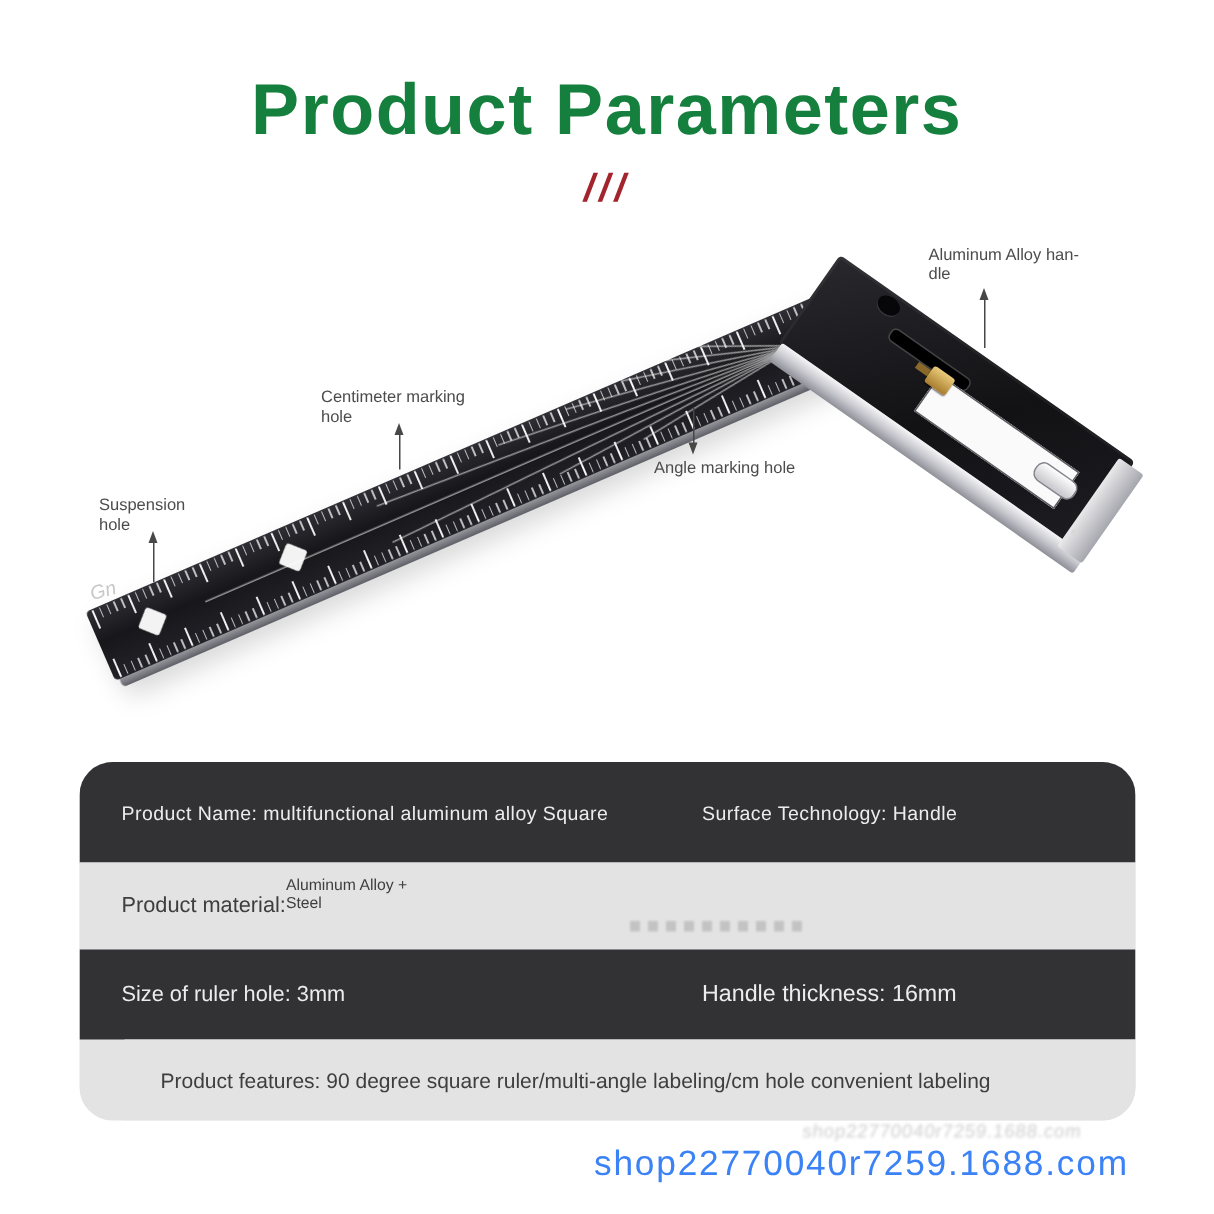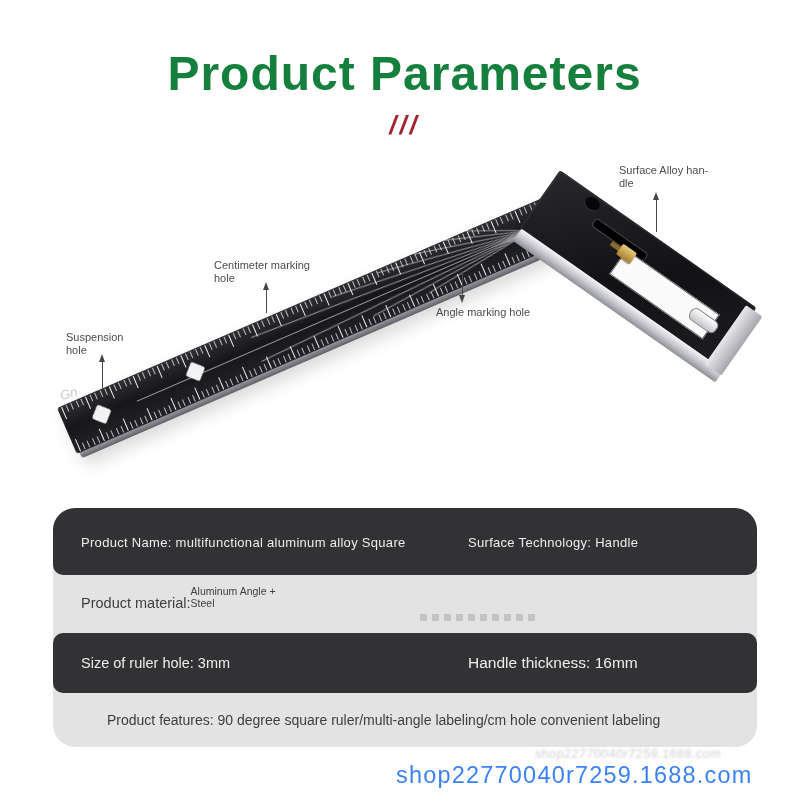--- a/index.html
+++ b/index.html
@@ -111,21 +111,21 @@
     content:"";position:absolute;bottom:-7px;left:-3px;
     border-left:3.5px solid transparent;border-right:3.5px solid transparent;
     border-top:8px solid #474747;
   }
   
   .panel{
     position:absolute;left:53px;top:508px;width:704px;height:239px;
     border-radius:22px;overflow:hidden;z-index:6;background:#e3e3e4;
   }
   .row{position:relative;width:100%;display:flex;align-items:center;}
-  .row.dark{background:#323234;color:#ececec;border-radius:10px;}
+  .row.dark{background:#323234;color:#ececec;}
   .row.light{background:#e3e3e4;color:#3e3e3e;}
   .row-1{height:67px;font-size:13px;letter-spacing:.3px;}
   .row-2{height:58px;}
   .row-3{height:60px;font-size:14.5px;}
   .row-4{height:54px;font-size:14px;background:#dfdfe0;margin-left:30px;}
   .cell-left{position:absolute;left:28px;top:50%;transform:translateY(-50%);white-space:nowrap;}
   .cell-right{position:absolute;left:415px;top:50%;transform:translateY(-50%);white-space:nowrap;}
   .row-2 .cell-left{font-size:14.5px;}
   .row-2 .cell-right{font-size:15.5px;}
   .row-3 .cell-right{font-size:15.5px;}
@@ -186,21 +186,21 @@
       <div class="handle-hole"></div>
       <div class="handle-slot"></div>
       <div class="handle-window"></div>
       <div class="brass-stem"></div>
       <div class="brass-knob"></div>
       <div class="handle-vial"></div>
       <div class="handle-screw"></div>
     </div>
 
     <div class="callout" style="left:619px;top:164px;">
-      <div>Surface Alloy han-</div>
+      <div>Aluminum Alloy han-</div>
       <div>dle</div>
     </div>
     <div class="arrow up" style="left:656px;top:199px;height:33px;"></div>
 
     <div class="callout" style="left:214px;top:259px;">
       <div>Centimeter marking</div>
       <div>hole</div>
     </div>
     <div class="arrow up" style="left:266px;top:289px;height:24px;"></div>
 
@@ -217,21 +217,21 @@
   </div>
 
   <div class="panel">
     <div class="row dark row-1">
       <span class="cell-left">Product Name: multifunctional aluminum alloy Square</span>
       <span class="cell-right">Surface Technology: Handle</span>
     </div>
     <div class="row light row-2">
       <span class="cell-left">
         <span>Product material:</span><span class="material-stack">
-            <span>Aluminum Angle +</span>
+            <span>Aluminum Alloy +</span>
             <span>Steel</span>
           </span>
       </span>
     </div>
     <div class="row dark row-3">
       <span class="cell-left">Size of ruler hole: 3mm</span>
       <span class="cell-right">Handle thickness: 16mm</span>
     </div>
     <div class="row light row-4">
       <span class="cell-left" style="left:24px;">Product features: 90 degree square ruler/multi-angle labeling/cm hole convenient labeling</span>

